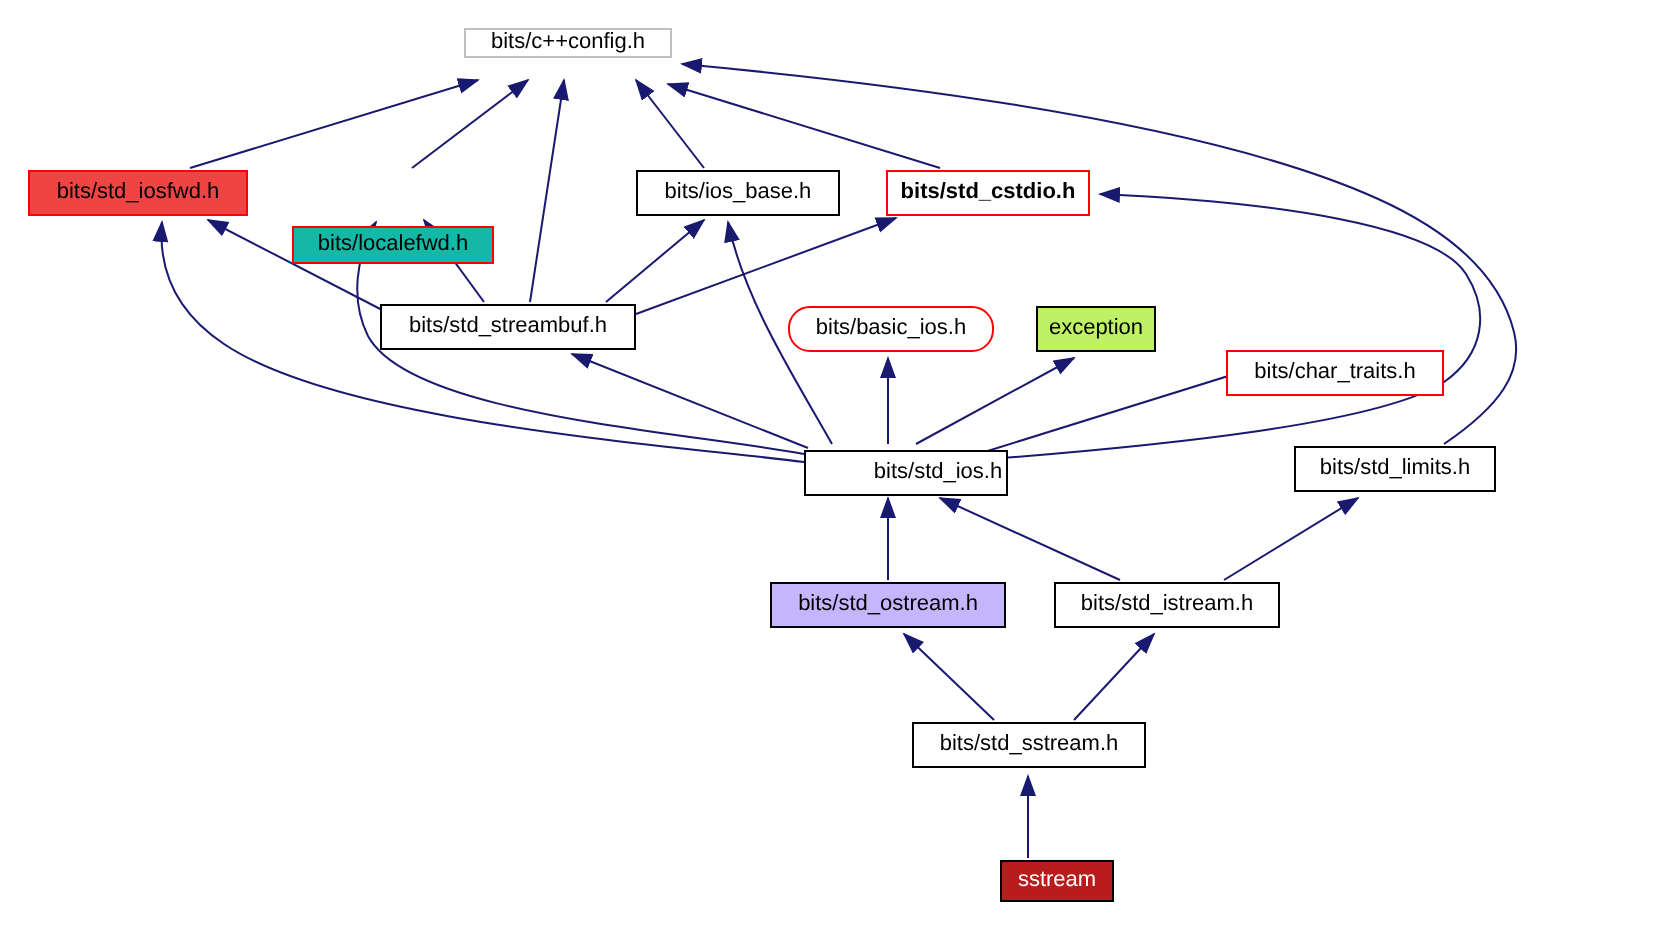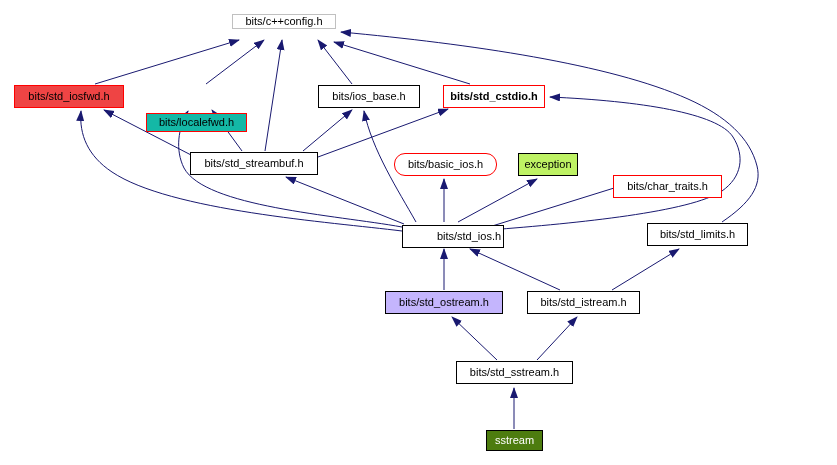--- a/index.html
+++ b/index.html
@@ -67,15 +67,15 @@
       <div class="node" style="left: 443px; top: 85px; width: 102px; height: 23px; border-color: rgb(255, 0, 0); background: rgb(255, 255, 255); color: rgb(0, 0, 0); font-weight: bold;">bits/std_cstdio.h</div>
       <div class="node" style="left: 190px; top: 152px; width: 128px; height: 23px; border-color: rgb(0, 0, 0); background: rgb(255, 255, 255); color: rgb(0, 0, 0);">bits/std_streambuf.h</div>
       <div class="node" style="left: 394px; top: 153px; width: 103px; height: 23px; border-color: rgb(255, 0, 0); background: rgb(255, 255, 255); color: rgb(0, 0, 0); border-radius: 11px;">bits/basic_ios.h</div>
       <div class="node" style="left: 518px; top: 153px; width: 60px; height: 23px; border-color: rgb(0, 0, 0); background: #bef264; color: rgb(0, 0, 0);">exception</div>
       <div class="node" style="left: 613px; top: 153px; width: 109px; height: 23px; border-color: rgb(255, 0, 0); background: rgb(255, 255, 255); color: rgb(0, 0, 0); margin-top: 22px;">bits/char_traits.h</div>
       <div class="node" style="left: 402px; top: 225px; width: 102px; height: 23px; border-color: rgb(0, 0, 0); background: rgb(255, 255, 255); color: rgb(0, 0, 0); padding-left: 32px;">bits/std_ios.h</div>
       <div class="node" style="left: 647px; top: 223px; width: 101px; height: 23px; border-color: rgb(0, 0, 0); background: rgb(255, 255, 255); color: rgb(0, 0, 0);">bits/std_limits.h</div>
       <div class="node" style="left: 385px; top: 291px; width: 118px; height: 23px; border-color: rgb(0, 0, 0); background: #c4b5fd; color: rgb(0, 0, 0);">bits/std_ostream.h</div>
       <div class="node" style="left: 527px; top: 291px; width: 113px; height: 23px; border-color: rgb(0, 0, 0); background: rgb(255, 255, 255); color: rgb(0, 0, 0);">bits/std_istream.h</div>
       <div class="node" style="left: 456px; top: 361px; width: 117px; height: 23px; border-color: rgb(0, 0, 0); background: rgb(255, 255, 255); color: rgb(0, 0, 0);">bits/std_sstream.h</div>
-      <div class="node" style="left: 486px; top: 430px; width: 57px; height: 21px; border-color: rgb(0, 0, 0); background: #4d7c0f; color: rgb(255, 255, 255);">sstream</div>
+      <div class="node" style="left: 500px; top: 430px; width: 57px; height: 21px; border-color: rgb(0, 0, 0); background: #b91c1c; color: rgb(255, 255, 255);">sstream</div>
     </div>
 </div>
 
 </body></html>

